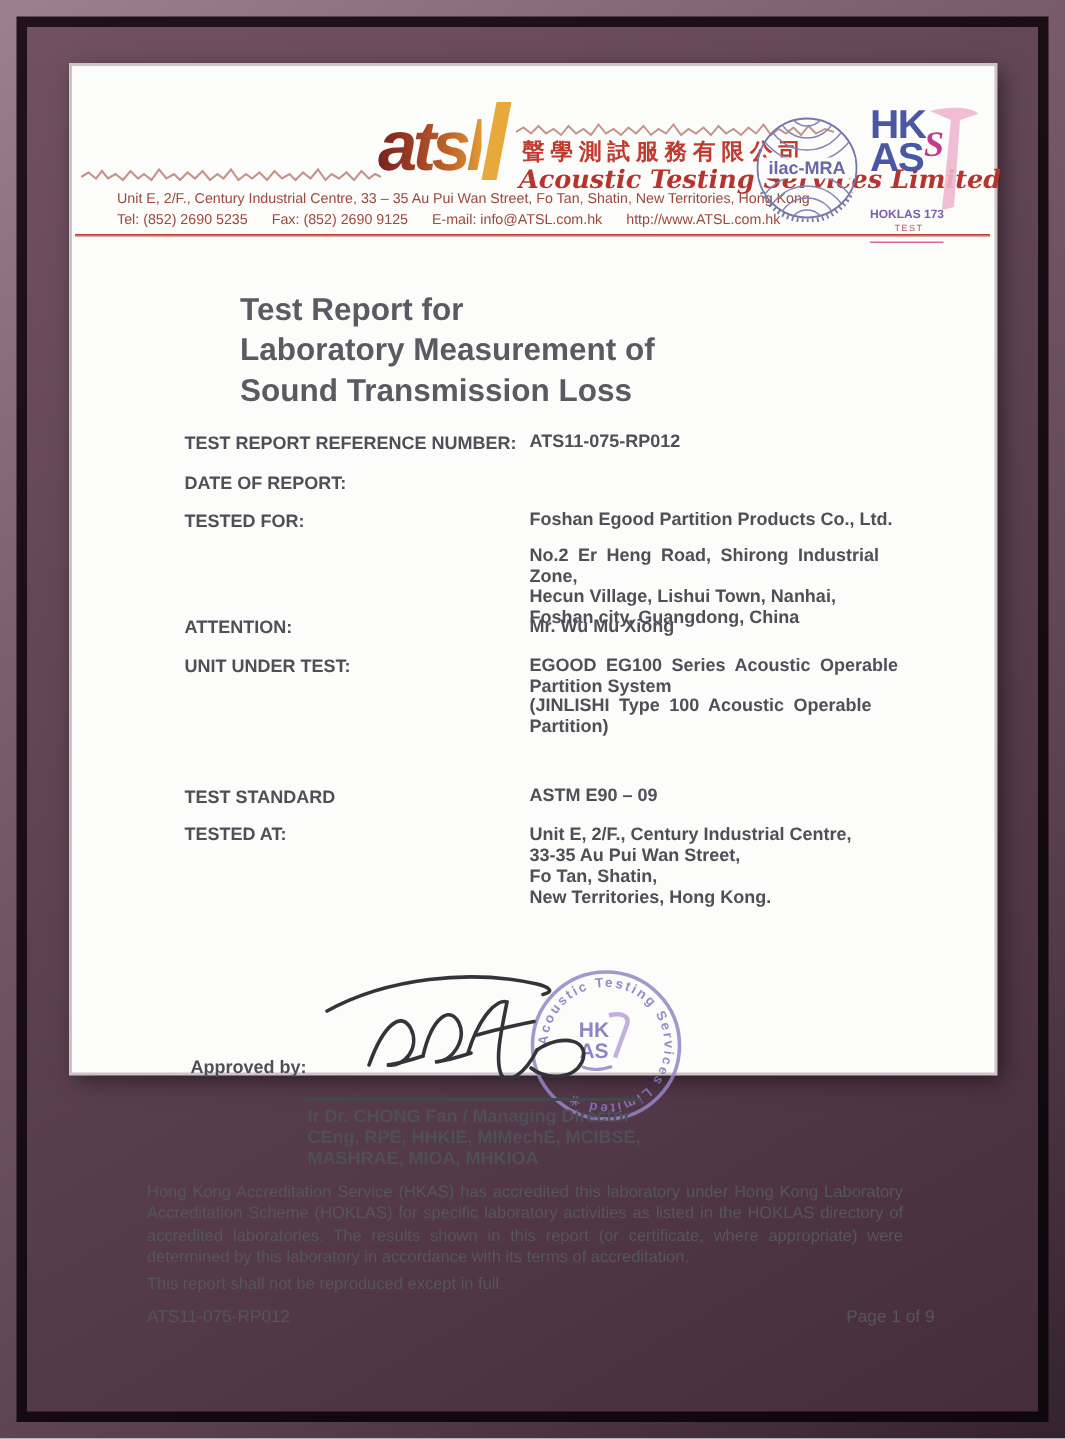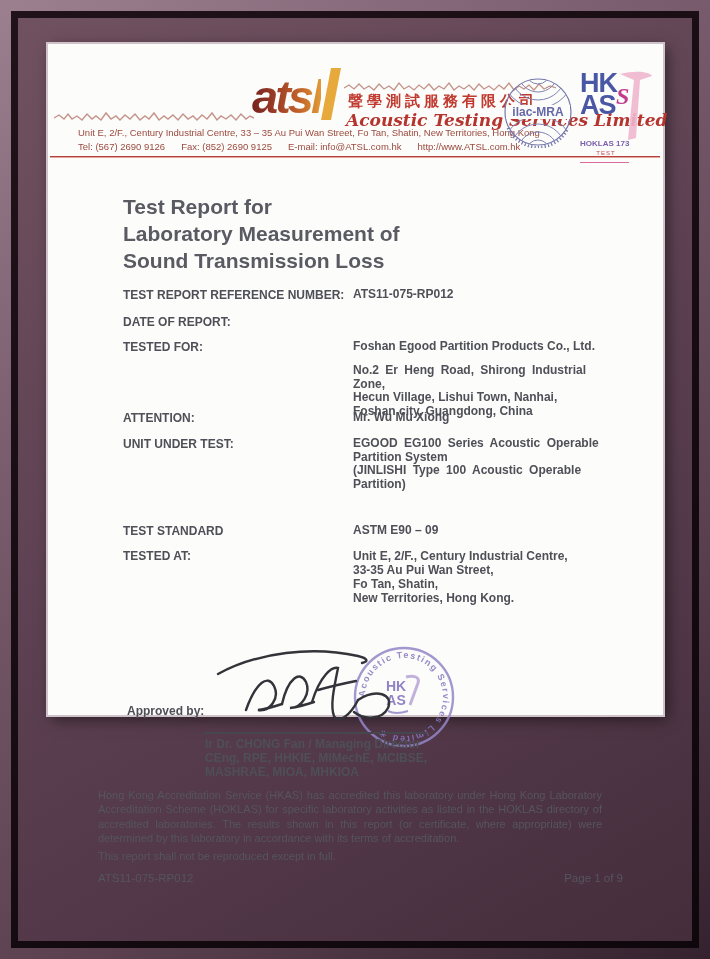--- a/index.html
+++ b/index.html
@@ -19,21 +19,21 @@
   .zh{font-size:15px;font-weight:bold;color:#c13a30;letter-spacing:4px;white-space:nowrap;}
   .script{font-family:"DejaVu Serif",serif;font-style:italic;font-weight:bold;font-size:17px;color:#b5342e;white-space:nowrap;}
   .addr{font-size:9.5px;color:#9b4a3f;white-space:nowrap;}
   .contacts{font-size:9.5px;color:#9b4a3f;display:flex;gap:16px;white-space:nowrap;}
   .rule{height:2px;background:#b5413a;}
   .rule::after{content:"";display:block;height:1px;background:#e2a79f;margin-top:1px;}
   .hkas-letters{font-weight:bold;font-size:27px;line-height:.82;color:#4a57a5;letter-spacing:-1px;}
   .hoklas{font-size:8px;font-weight:bold;color:#7a5fae;border-bottom:1px solid #d96a9c;padding-bottom:14px;}
   .hoklas-sub{font-size:6px;color:#c0485a;text-align:center;letter-spacing:1px;}
   
-  .title{font-size:21px;font-weight:bold;color:#5a5a63;line-height:27px;}
+  .title{font-size:21px;font-weight:bold;color:#5a5a63;line-height:27px;margin-left:37px;}
   .flabel{font-size:12px;font-weight:bold;color:#4f4f58;white-space:nowrap;}
   .fvalue{font-size:12px;font-weight:bold;color:#4f4f58;width:268px;line-height:13.5px;}
   .fvalue.lh14 div{line-height:14px;}
   .ws{word-spacing:3px;}
   
   .apby{font-size:12px;font-weight:bold;color:#4f4f58;}
   .name{font-size:12px;font-weight:bold;color:#4f4f58;line-height:14px;}
   .sigline{height:2px;background:#46464e;}
   
   .para{font-size:11px;color:#55555d;line-height:14.3px;text-align:justify;}
@@ -63,21 +63,21 @@
 
     <svg class="abs" style="left:296px;top:36px;" width="212" height="12">
       <polyline points="0,8 5,5 10,9 15,4 20,9 25,6 30,10 35,4 40,9 45,6 50,10 55,3 60,9 65,6 70,10 75,5 80,9 85,4 90,10 95,6 100,9 105,3 110,10 115,6 120,9 125,5 130,10 135,4 140,9 145,6 150,10 155,5 160,9 165,3 170,10 175,6 180,9 185,5 190,10 195,4 200,9 206,6 212,8" fill="none" stroke="#c4938a" stroke-width="1.3"></polyline>
     </svg>
 
     <div class="abs zh" style="left:300px;top:48px;">聲學測試服務有限公司</div>
     <div class="abs script" style="left:298px;top:66px;">Acoustic Testing Services Limited</div>
 
     <div class="abs addr" style="left:30px;top:83px;">Unit E, 2/F., Century Industrial Centre, 33 – 35 Au Pui Wan Street, Fo Tan, Shatin, New Territories, Hong Kong</div>
     <div class="abs contacts" style="left:30px;top:97px;">
-      <span>Tel: (567) 2690 9126</span>
+      <span>Tel: (852) 2690 5235</span>
       <span>Fax: (852) 2690 9125</span>
       <span>E-mail: info@ATSL.com.hk</span>
       <span>http://www.ATSL.com.hk</span>
     </div>
     <div class="abs rule" style="left:2px;top:112px;width:610px;"></div>
 
     <svg class="abs" style="left:454px;top:32px;" width="72" height="72">
       <defs>
           <clipPath id="ilacClip">
             <circle cx="36" cy="36" r="33"></circle>

